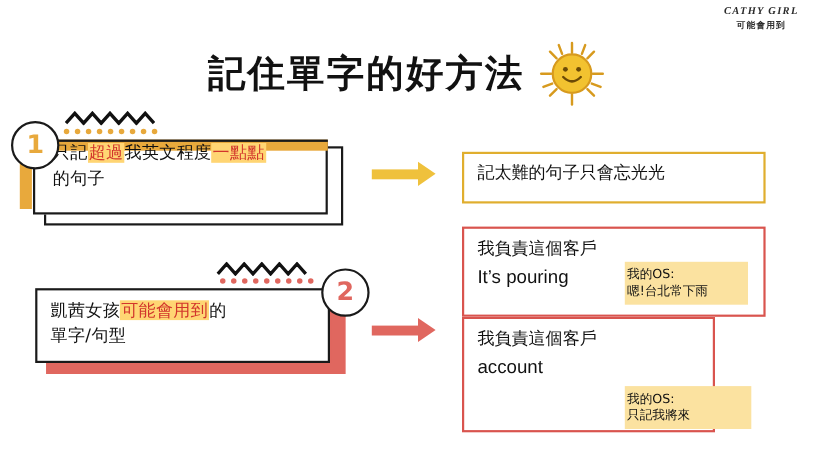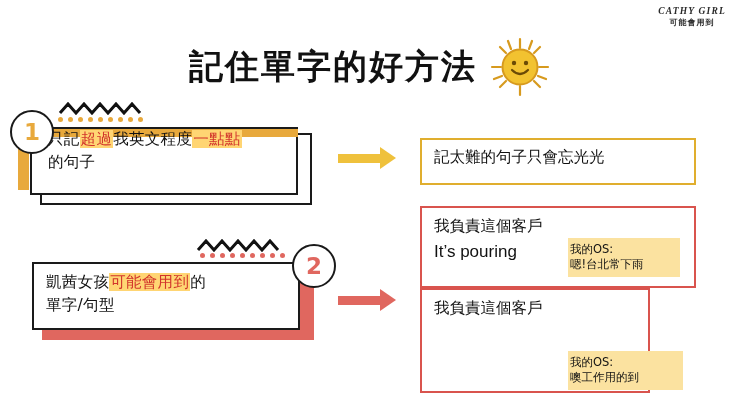--- a/index.html
+++ b/index.html
@@ -220,19 +220,20 @@
     <div class="line">我負責這個客戶</div>
     <div class="line en">It’s pouring</div>
   </div>
   <div class="osnote" style="left:568px;top:238px;width:112px;">
     <div>我的OS:</div>
     <div>嗯!台北常下雨</div>
   </div>
 
   <div class="rbox" style="left:420px;top:288px;width:230px;height:105px;border:2.5px solid #D9544E;padding:6px 12px;">
     <div class="line">我負責這個客戶</div>
+    <div class="line en">account</div>
   </div>
   <div class="osnote" style="left:568px;top:351px;width:115px;">
     <div>我的OS:</div>
-    <div>噢工作用的到</div>
+    <div>只記我將來</div>
   </div>
 
 </div>
 
 </body></html>

